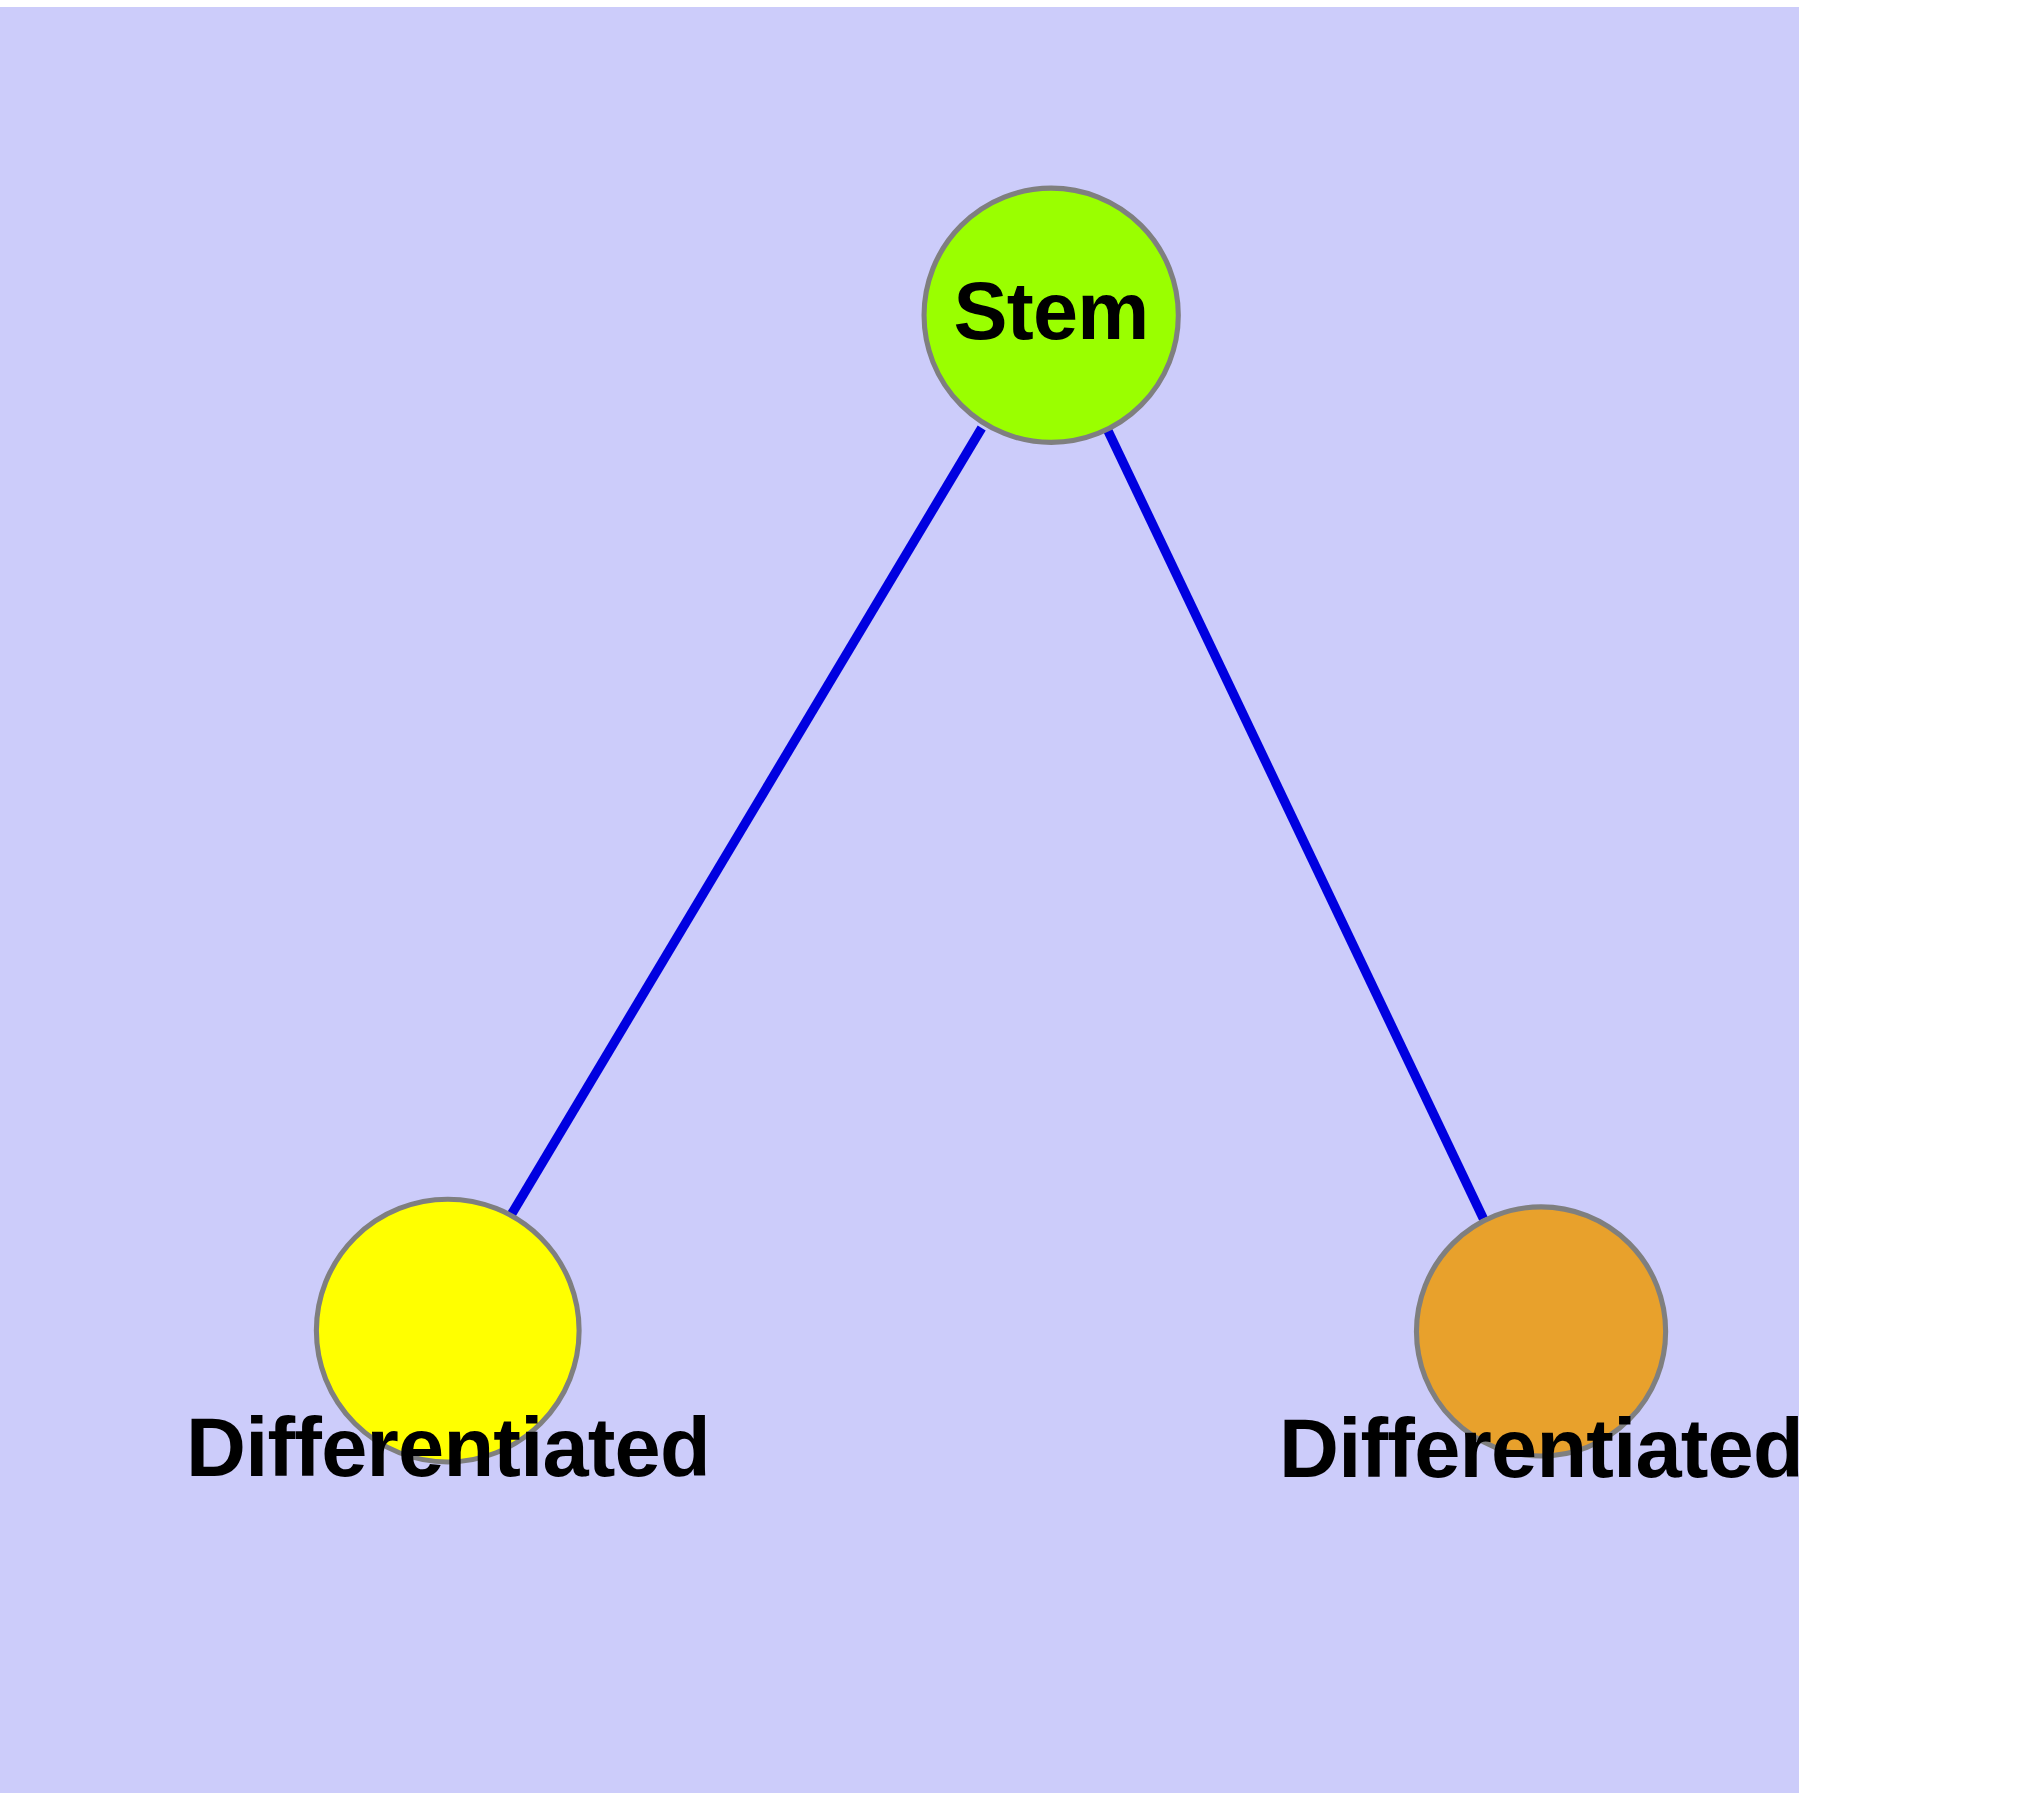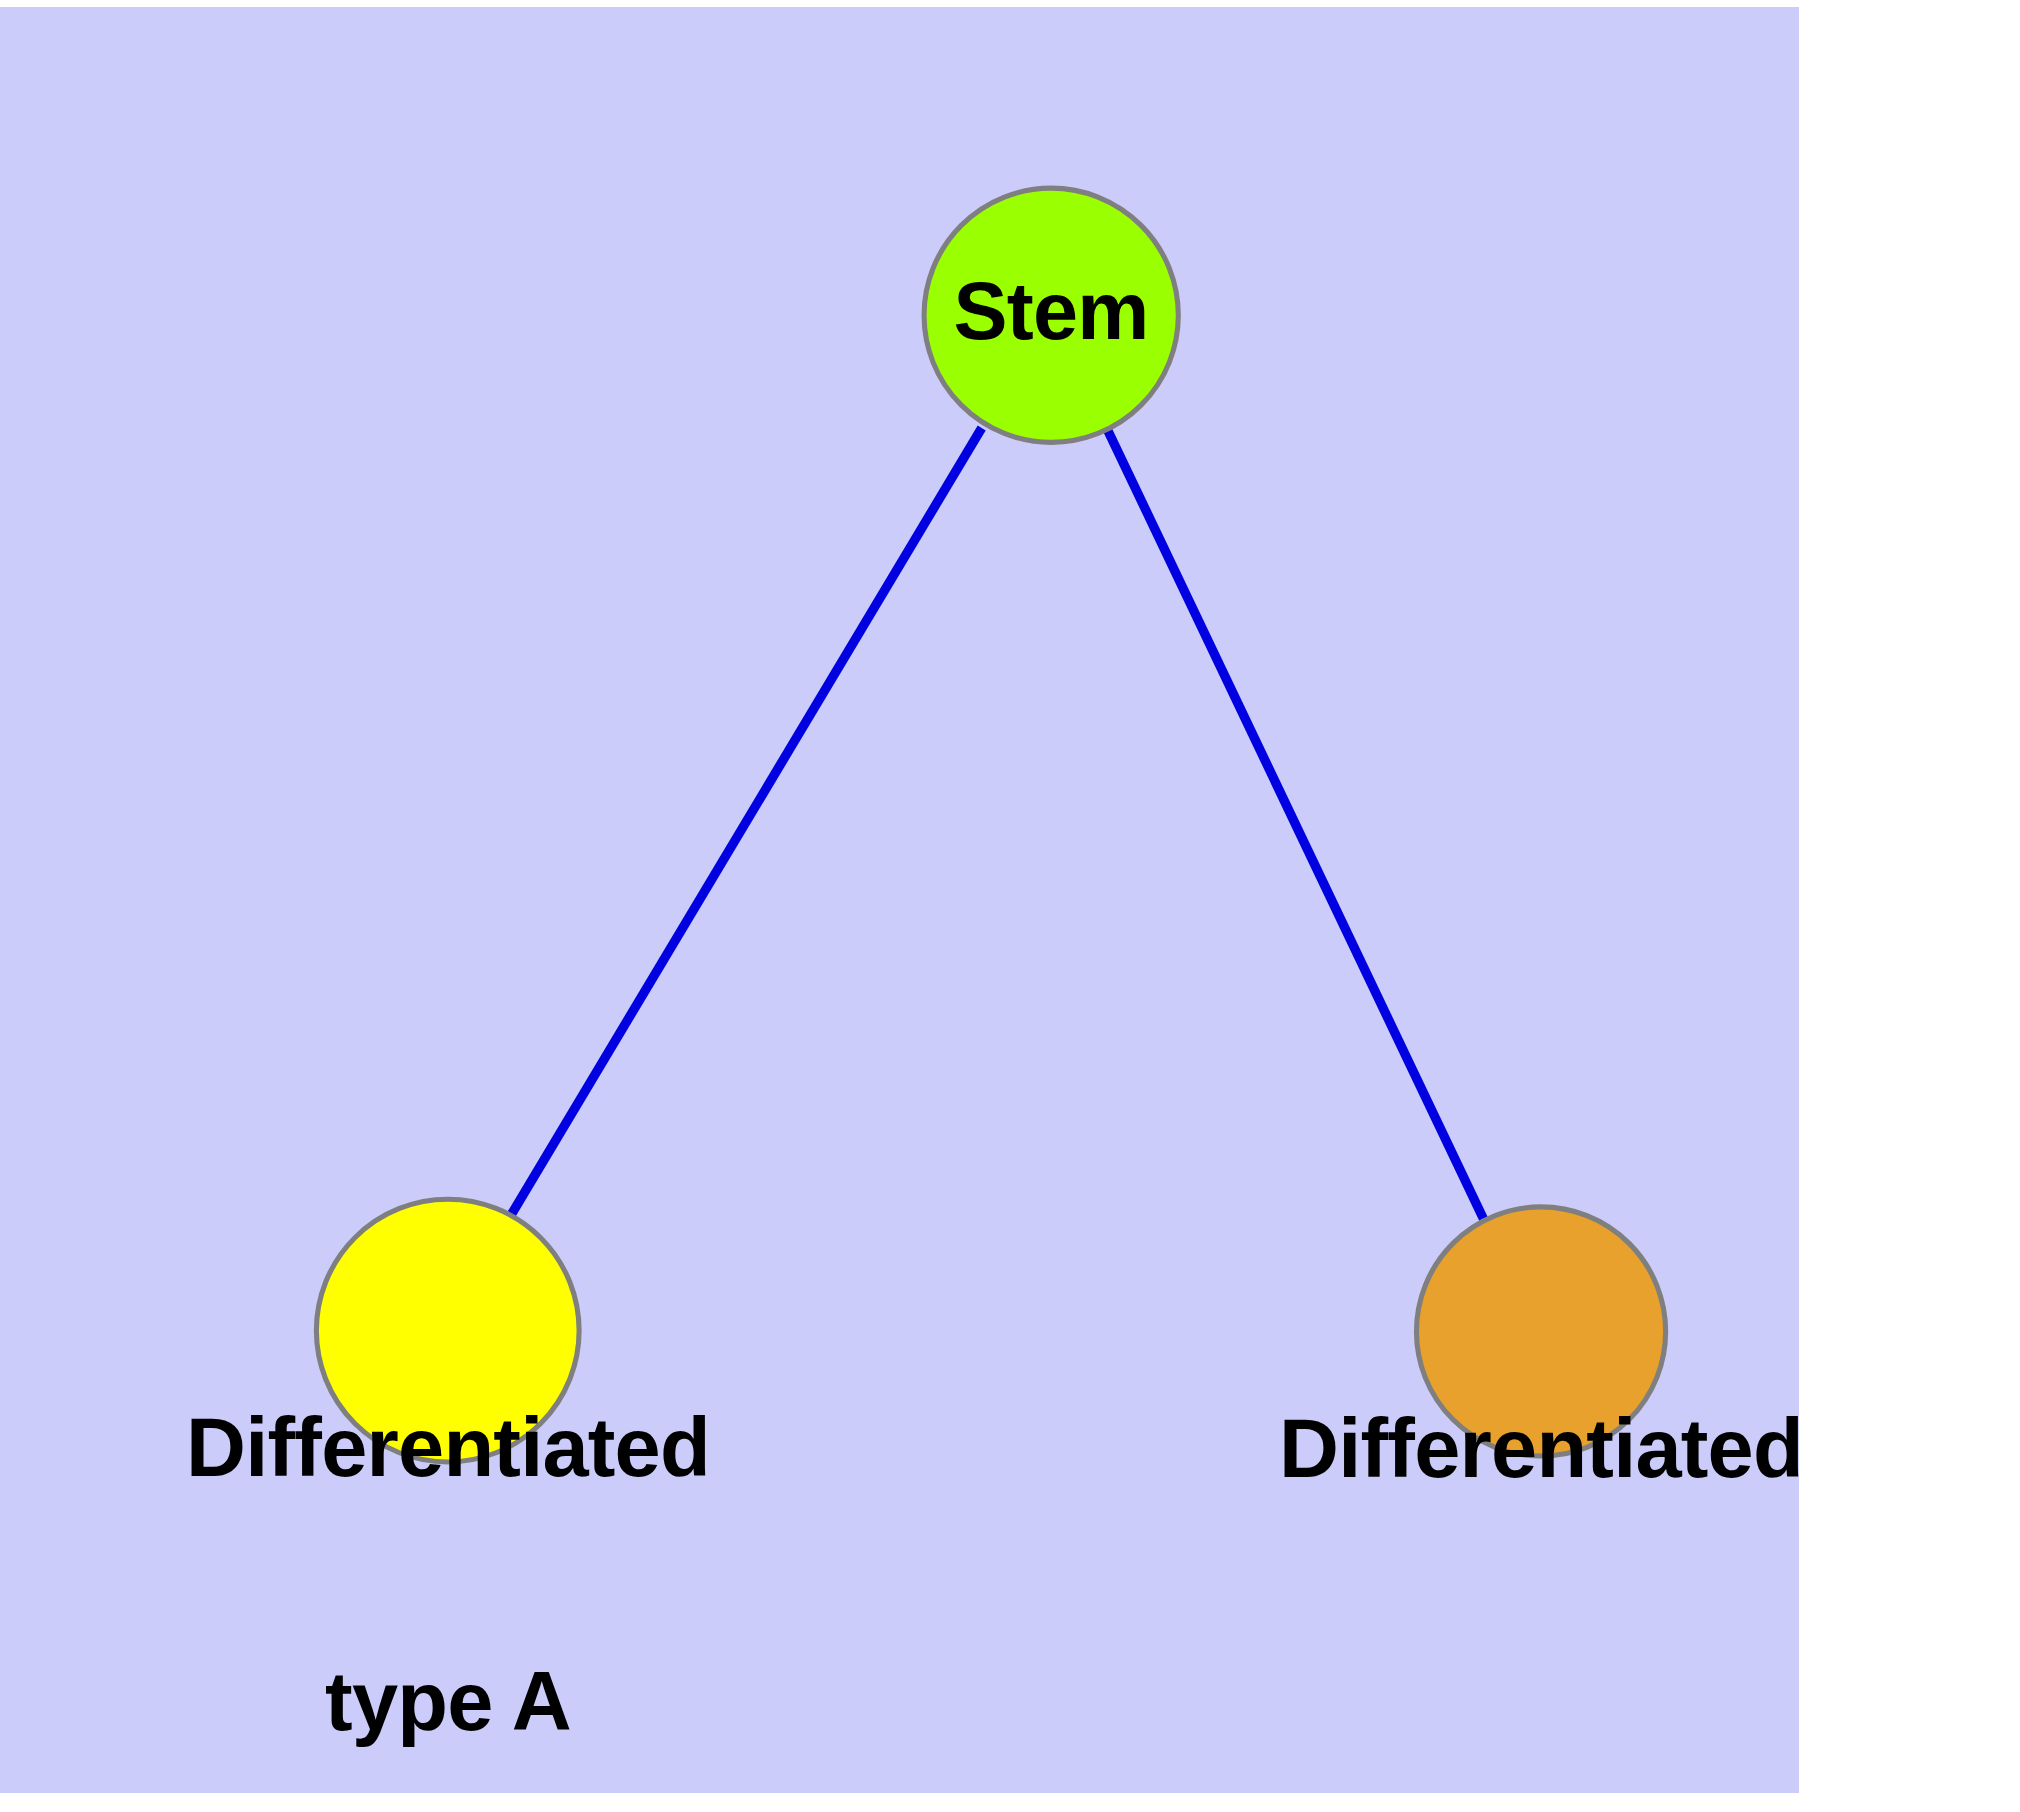--- a/index.html
+++ b/index.html
@@ -63,21 +63,20 @@
       <circle cx="1240" cy="372" r="150" fill="#9aff00" stroke="#7f7f7f" stroke-width="6"></circle>
       <circle cx="528" cy="1570" r="155" fill="#ffff00" stroke="#7f7f7f" stroke-width="6"></circle>
       <circle cx="1818" cy="1571" r="147" fill="#e8a12c" stroke="#7f7f7f" stroke-width="6"></circle>
     </g>
   </svg>
 
   <div class="node-label stem" style="left: 712px; top: 270px; width: 678px;">Stem</div>
 
   <div class="node-label big" style="left: 24px; top: 1237px; width: 848px;">
     <div>Differentiated</div>
-    <div>type A</div>
   </div>
 
   <div class="node-label big" style="left: 1117px; top: 1238px; width: 848px;">
     <div>Differentiated</div>
   </div>
 
 </div>
 
 
 </body></html>

